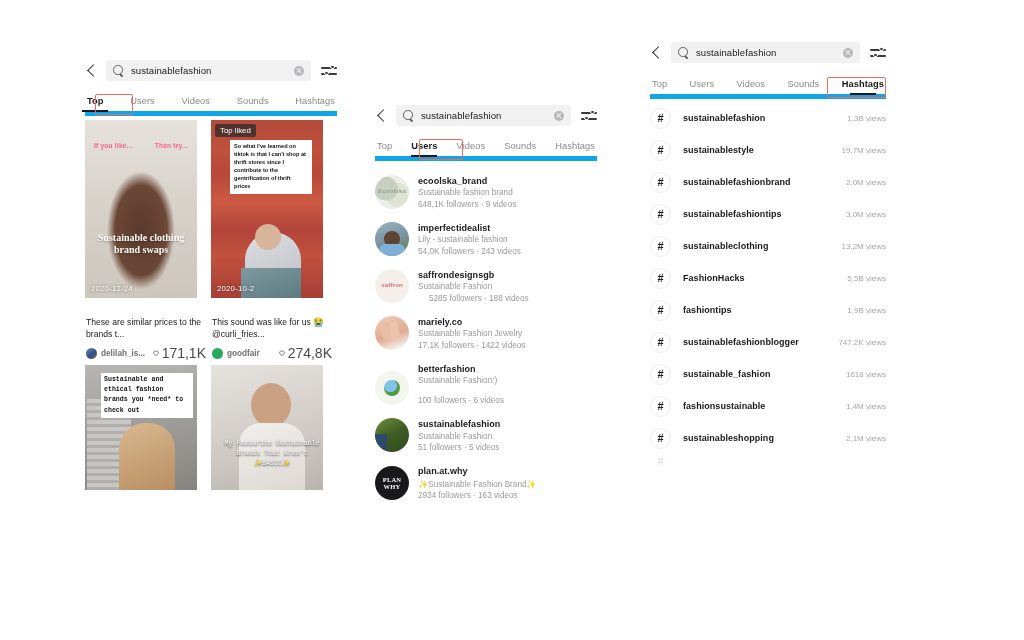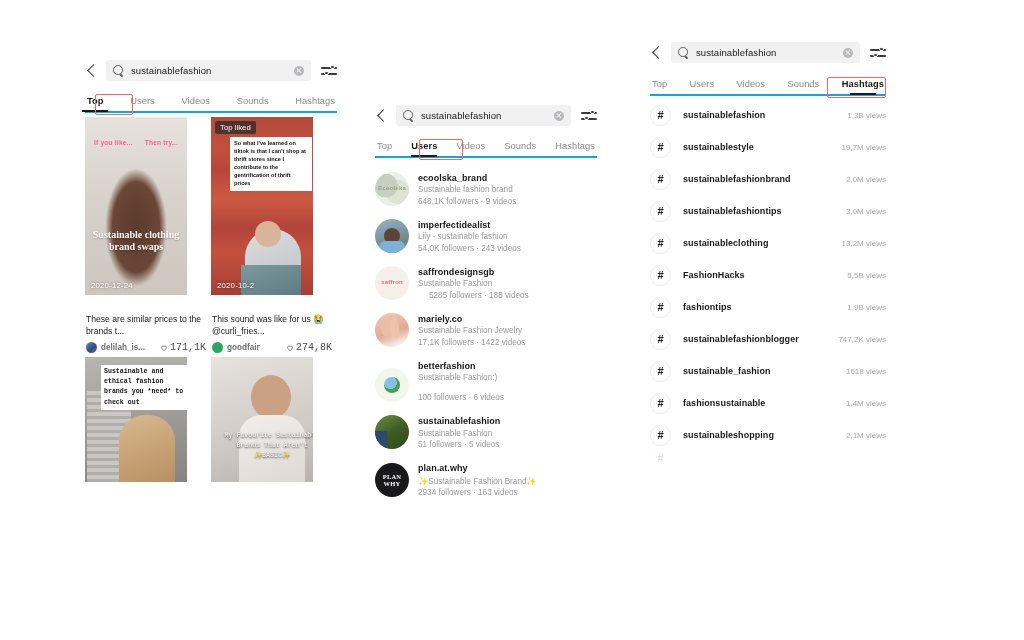--- a/index.html
+++ b/index.html
@@ -68,21 +68,21 @@
   .filter-icon b{
     position:absolute; width:4.6px; height:4.6px; border-radius:50%;
     background:#3b3b3e; border:1px solid #fff;
   }
   .filter-icon b.k1{ top:1.2px; left:9px; }
   .filter-icon b.k2{ top:7.2px; left:3px; }
 
   
   .tabs{
     display:flex; align-items:center; justify-content:space-between;
-    border-bottom:2px solid #0ea5e9;
+    border-bottom:5px solid #0ea5e9;
   }
   .tab{
     font-size:9.3px; color:#8a8a8f; letter-spacing:.05px;
     padding:5px 2px; position:relative; white-space:nowrap;
   }
   .tab.active{ color:#19191b; font-weight:bold; }
   .tab.active::after{
     content:""; position:absolute; bottom:-1px; left:50%;
     transform:translateX(-50%);
     width:26px; height:1.7px; background:#19191b;
@@ -90,21 +90,21 @@
   .hl-box{
     position:absolute; border:1.7px solid #ee6a5a; border-radius:2px;
     pointer-events:none;
   }
 
   
   #panel1 { left:85px; top:60px; width:252px; }
   .grid{ display:flex; flex-wrap:wrap; gap:4px; padding-top:4px; }
   .cell{ width:122px; }
   .thumb{
-    position:relative; width:102px; height:178px; overflow:hidden;
+    position:relative; width:112px; height:178px; overflow:hidden;
     background:#cfcac4;
   }
   .thumb .date{
     position:absolute; left:6px; bottom:5px;
     font-size:7.8px; color:#fff; letter-spacing:.2px;
     text-shadow:0 0 3px rgba(0,0,0,.55);
     text-align:right;
   }
   .badge-topliked{
     position:absolute; left:4px; top:4px;
@@ -149,21 +149,21 @@
     width:11px; height:11px; border-radius:50%; flex:0 0 auto;
   }
   .cap-name{
     font-size:8.2px; color:#6f6f74; white-space:nowrap; overflow:hidden;
   }
   .cap-likes{ display:flex; align-items:center; gap:2px; flex:0 0 auto; }
   .heart{
     width:8px; height:8px; position:relative; flex:0 0 auto;
   }
   .heart svg{ display:block; }
-  .cap-likecount{ font-size:10px; color:#4a4a4e;font-family:Liberation Mono, monospace; }
+  .cap-likecount{ font-size:14px; color:#4a4a4e; }
 
   
   #panel2 { left:375px; top:105px; width:222px; }
   .ulist{ padding-top:7px; }
   .urow{
     display:flex; align-items:flex-end; gap:9px;
     padding:6.5px 0;
   }
   .uav{
     width:34px; height:34px; border-radius:50%; flex:0 0 auto;

